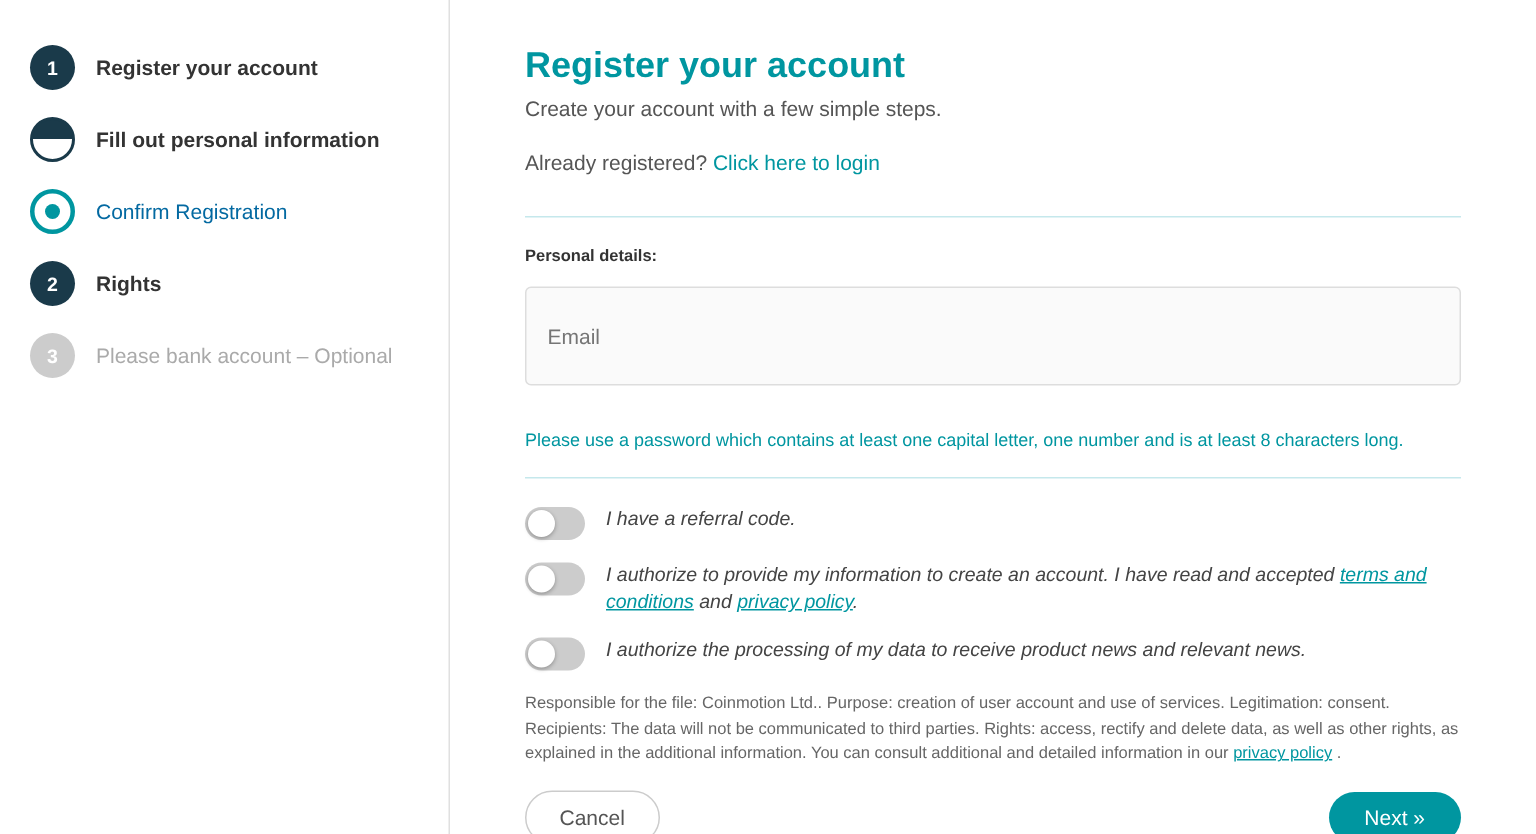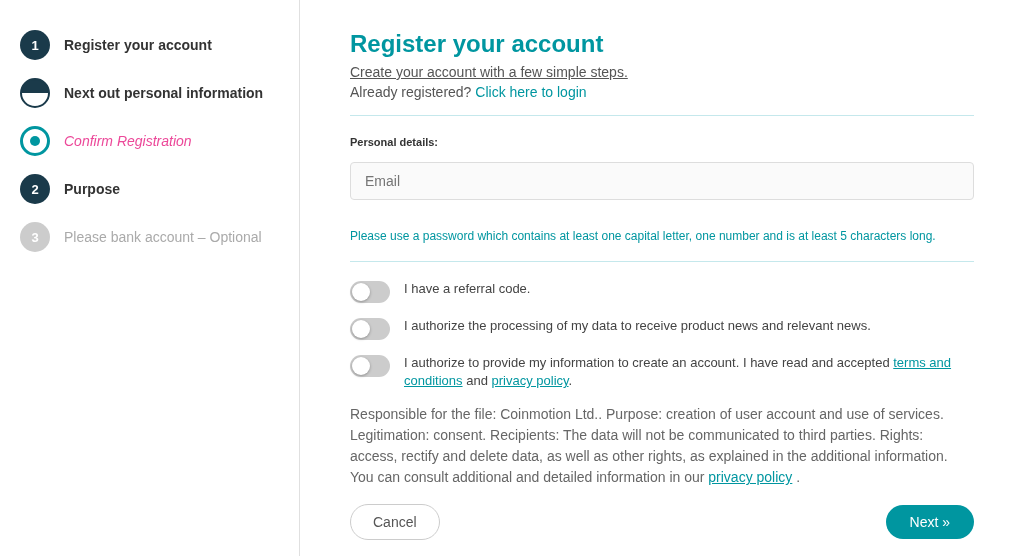--- a/index.html
+++ b/index.html
@@ -60,22 +60,21 @@
     }
     .step-circle.gray {
       background: #ccc;
       color: #fff;
     }
     .step-label {
       font-size: 14px;
       color: #333;
     }
     .step-label.teal {
-      color: #ec4899;
-      font-style: italic;
+      color: #0369a1;
     }
     .step-label.gray-text {
       color: #aaa;
     }
     .step-label.bold {
       font-weight: 600;
       color: #333;
     }
 
     
@@ -86,27 +85,26 @@
     }
     .page-title {
       font-size: 24px;
       font-weight: 700;
       color: #0096a0;
       margin-bottom: 6px;
     }
     .page-subtitle {
       font-size: 14px;
       color: #555;
-      margin-bottom: 4px;
-      text-decoration: underline;
+      margin-bottom: 20px;
     }
     .already-registered {
       font-size: 14px;
       color: #555;
-      margin-bottom: 15px;
+      margin-bottom: 28px;
     }
     .already-registered a {
       color: #0096a0;
       text-decoration: none;
     }
 
     .divider {
       border: none;
       border-top: 1px solid #c5e8ec;
       margin-bottom: 20px;
@@ -119,21 +117,21 @@
       margin-bottom: 14px;
     }
 
     .form-row {
       display: flex;
       gap: 16px;
       margin-bottom: 14px;
     }
     .form-input {
       flex: 1;
-      padding: 10px 14px;
+      padding: 24px 14px;
       border: 1px solid #ddd;
       border-radius: 4px;
       font-size: 14px;
       color: #888;
       background: #fafafa;
       outline: none;
     }
 
     .password-hint {
       font-size: 12px;
@@ -146,20 +144,21 @@
       border: none;
       border-top: 1px solid #c5e8ec;
       margin-bottom: 18px;
     }
 
     .toggle-row {
       display: flex;
       align-items: flex-start;
       gap: 14px;
       margin-bottom: 14px;
+      font-style: italic;
     }
     .toggle {
       width: 40px;
       height: 22px;
       background: #ccc;
       border-radius: 11px;
       flex-shrink: 0;
       position: relative;
       margin-top: 1px;
       cursor: pointer;
@@ -179,21 +178,21 @@
       font-size: 13px;
       color: #444;
       line-height: 1.4;
     }
     .toggle-text a {
       color: #0096a0;
       text-decoration: underline;
     }
 
     .legal-text {
-      font-size: 14px;
+      font-size: 11px;
       color: #666;
       line-height: 1.5;
       margin-bottom: 16px;
     }
     .legal-text a {
       color: #0096a0;
       text-decoration: underline;
     }
 
     .button-row {
@@ -231,33 +230,33 @@
 
   <div class="step-item">
     <div class="step-circle active-dark">
       <span>1</span>
     </div>
     <span class="step-label bold">Register your account</span>
   </div>
 
   <div class="step-item">
     <div class="step-circle half-filled"></div>
-    <span class="step-label bold">Next out personal information</span>
+    <span class="step-label bold">Fill out personal information</span>
   </div>
 
   <div class="step-item">
     <div class="step-circle active-teal"></div>
     <span class="step-label teal">Confirm Registration</span>
   </div>
 
   <div class="step-item">
     <div class="step-circle active-dark">
       <span>2</span>
     </div>
-    <span class="step-label bold">Purpose</span>
+    <span class="step-label bold">Rights</span>
   </div>
 
   <div class="step-item">
     <div class="step-circle gray">
       <span>3</span>
     </div>
     <span class="step-label gray-text">Please bank account – Optional</span>
   </div>
 
 </div>
@@ -275,44 +274,44 @@
 
   <p class="section-label">Personal details:</p>
 
   <div class="form-row">
     <input class="form-input" type="email" placeholder="Email" style="">
   </div>
 
   <div class="form-row">
   </div>
 
-  <p class="password-hint">Please use a password which contains at least one capital letter, one number and is at least 5 characters long.</p>
+  <p class="password-hint">Please use a password which contains at least one capital letter, one number and is at least 8 characters long.</p>
 
   <hr class="divider-thin">
 
   <div class="toggle-row">
     <div class="toggle"></div>
     <span class="toggle-text">I have a referral code.</span>
-  </div>
-
-  <div class="toggle-row">
-    <div class="toggle"></div>
-    <span class="toggle-text">I authorize the processing of my data to receive product news and relevant news.</span>
   </div>
 
   <div class="toggle-row">
     <div class="toggle"></div>
     <span class="toggle-text">
       <span>I authorize to provide my information to create an account. I have read and accepted</span>
       <a href="#">terms and conditions</a>
       <span>and</span>
       <a href="#">privacy policy</a>.
     </span>
   </div>
 
+  <div class="toggle-row">
+    <div class="toggle"></div>
+    <span class="toggle-text">I authorize the processing of my data to receive product news and relevant news.</span>
+  </div>
+
   <p class="legal-text">
     <span>Responsible for the file: Coinmotion Ltd.. Purpose: creation of user account and use of services. Legitimation: consent. Recipients: The data will not be communicated to third parties. Rights: access, rectify and delete data, as well as other rights, as explained in the additional information. You can consult additional and detailed information in our</span>
     <a href="#">privacy policy</a>
     <span>.</span>
   </p>
 
   <div class="button-row">
     <button class="btn-cancel">Cancel</button>
     <button class="btn-next">Next »</button>
   </div>

